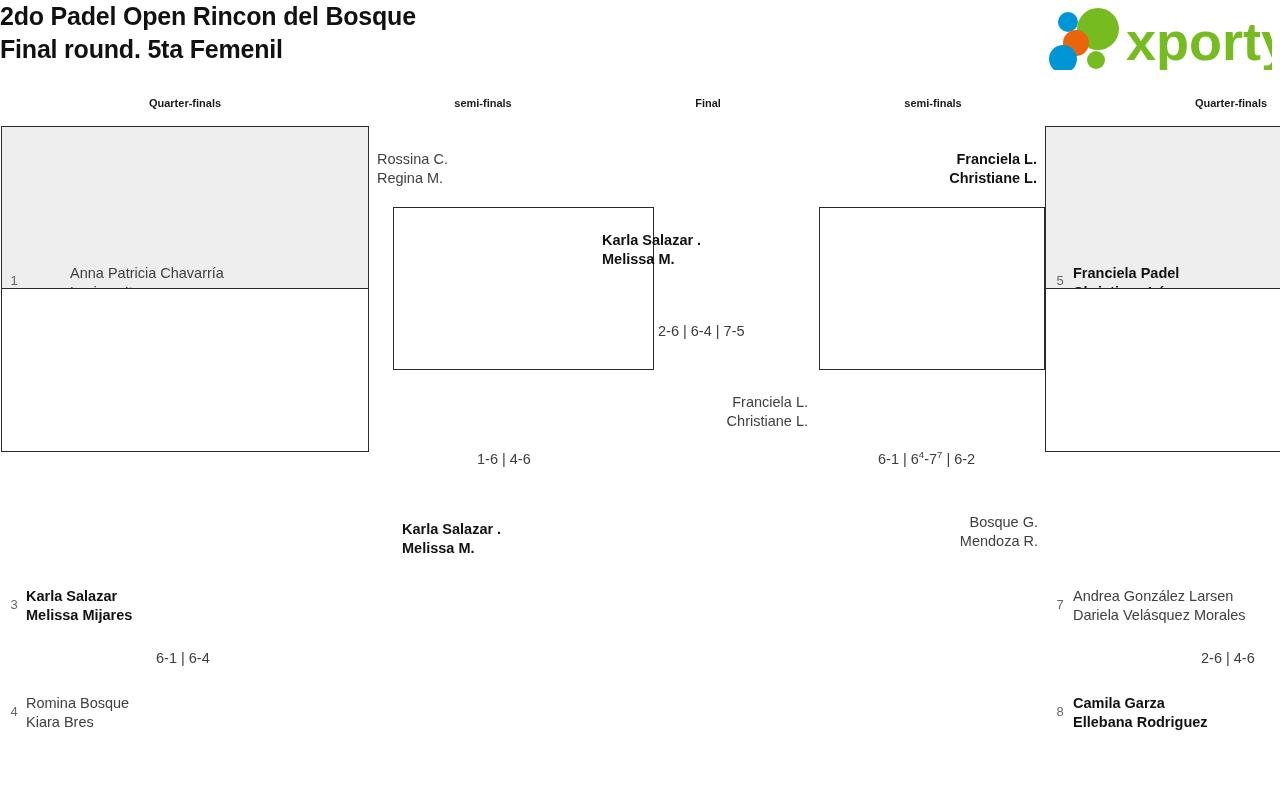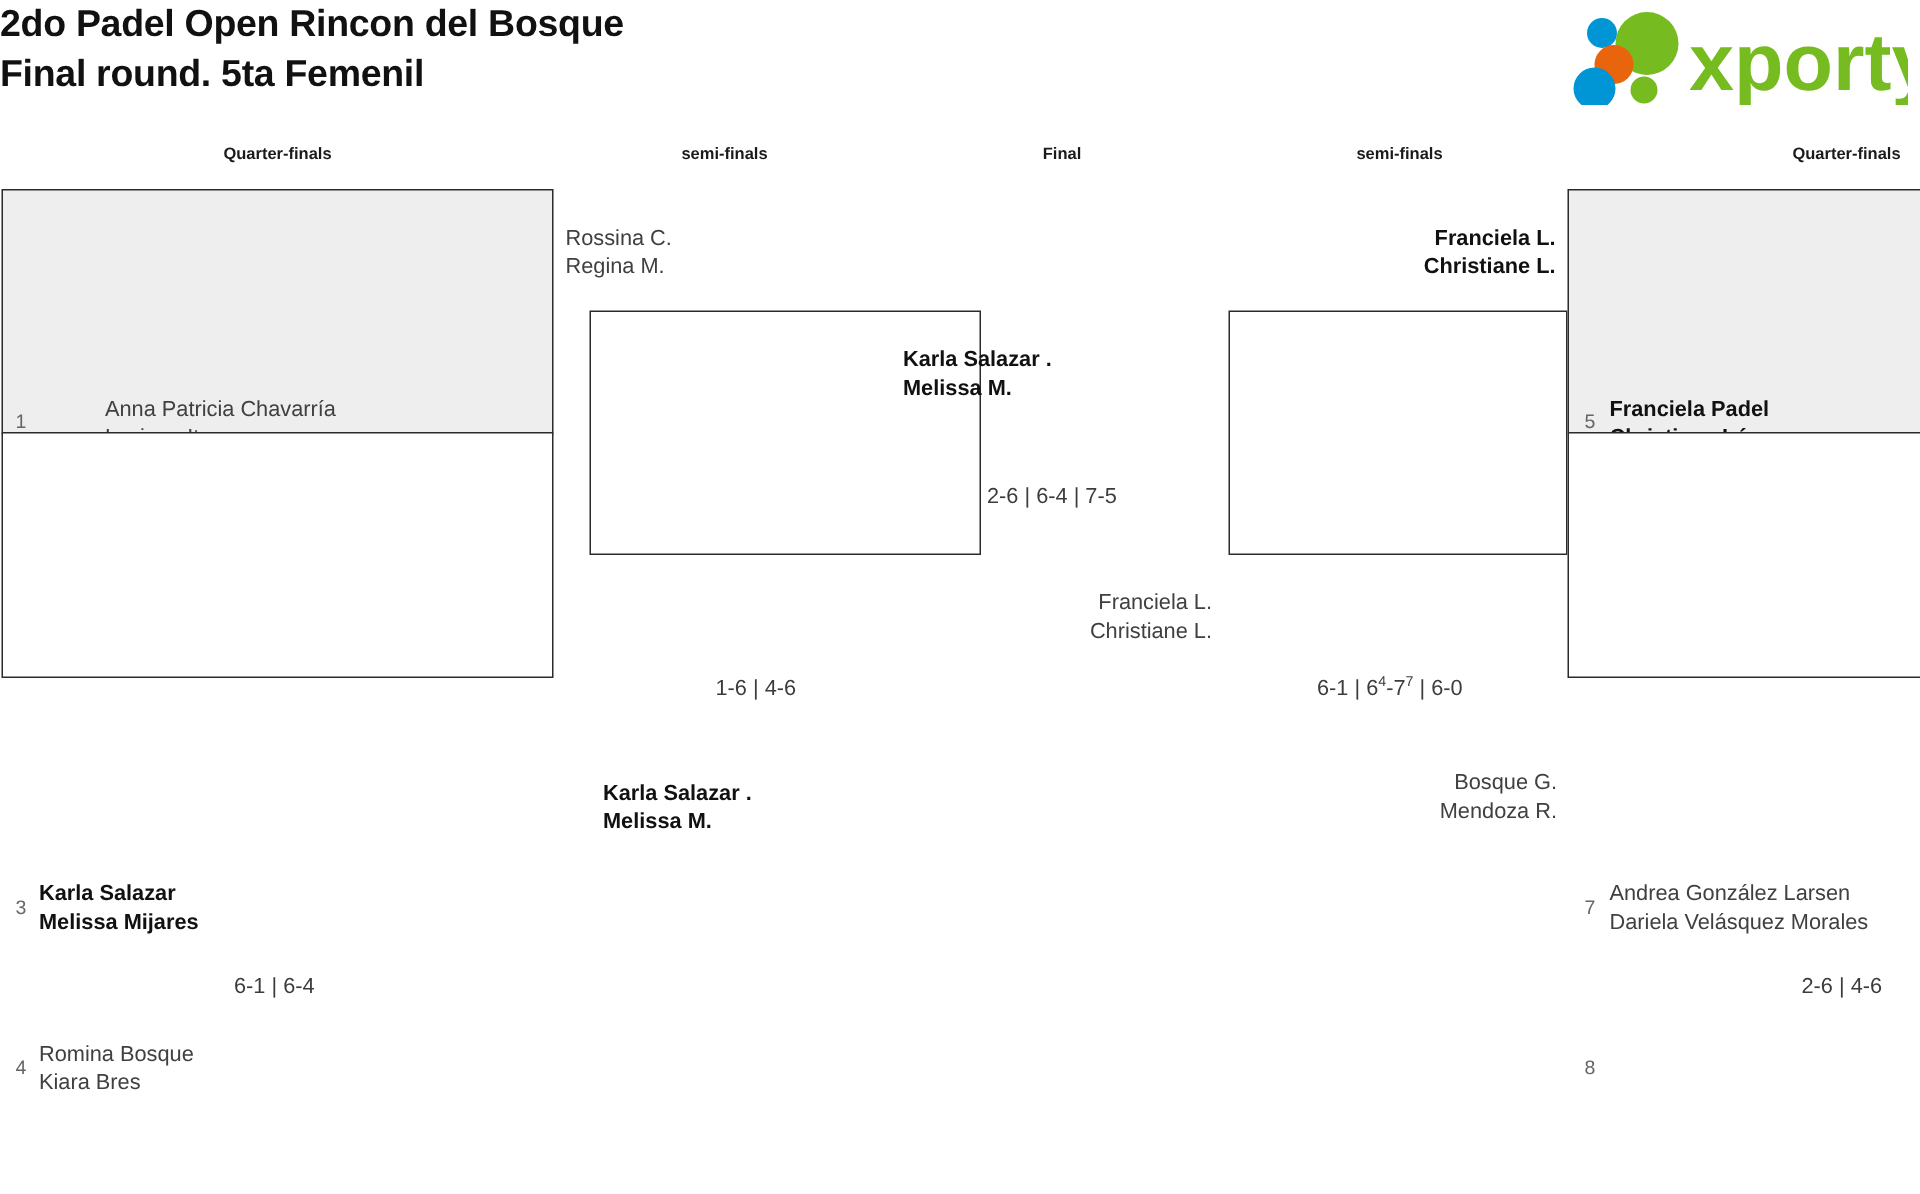--- a/index.html
+++ b/index.html
@@ -124,21 +124,21 @@
   <div class="score" style="left:658px;top:323px;">
     <span>2-6 | 6-4 | 7-5</span>
   </div>
   <div class="team right" style="left:598px;top:393px;width:210px;">
     <span class="ln">Franciela L.</span>
     <span class="ln">Christiane L.</span>
   </div>
 
   <div class="mbox plain" style="left:819px;top:207px;width:226px;height:163px;">
     <div class="score" style="left:58px;top:243px;">
-      <span>6-1 | 6</span><sup>4</sup><span>-7</span><sup>7</sup><span> | 6-0</span>
+      <span>6-1 | 6</span><sup>4</sup><span>-7</span><sup>7</sup><span> | 6-2</span>
     </div>
     <div class="team right" style="left:16px;top:305px;width:202px;">
       <span class="ln">Bosque G.</span>
       <span class="ln">Mendoza R.</span>
     </div>
   </div>
   <div class="team win right" style="left:835px;top:150px;width:202px;">
     <span class="ln">Franciela L.</span>
     <span class="ln">Christiane L.</span>
   </div>
@@ -162,15 +162,19 @@
   <div class="mbox plain" style="left:1045px;top:288px;width:368px;height:164px;">
     <div class="seed" style="left:6px;top:308px;">7</div>
     <div class="team" style="left:27px;top:298px;">
       <span class="ln">Andrea González Larsen</span>
       <span class="ln">Dariela Velásquez Morales</span>
     </div>
     <div class="score" style="left:155px;top:361px;">
       <span>2-6 | 4-6</span>
     </div>
     <div class="seed" style="left:6px;top:415px;">8</div>
+    <div class="team win" style="left:27px;top:405px;">
+      <span class="ln">Camila Garza</span>
+      <span class="ln">Ellebana Rodriguez</span>
+    </div>
   </div>
 
 </div>
 
 </body></html>

